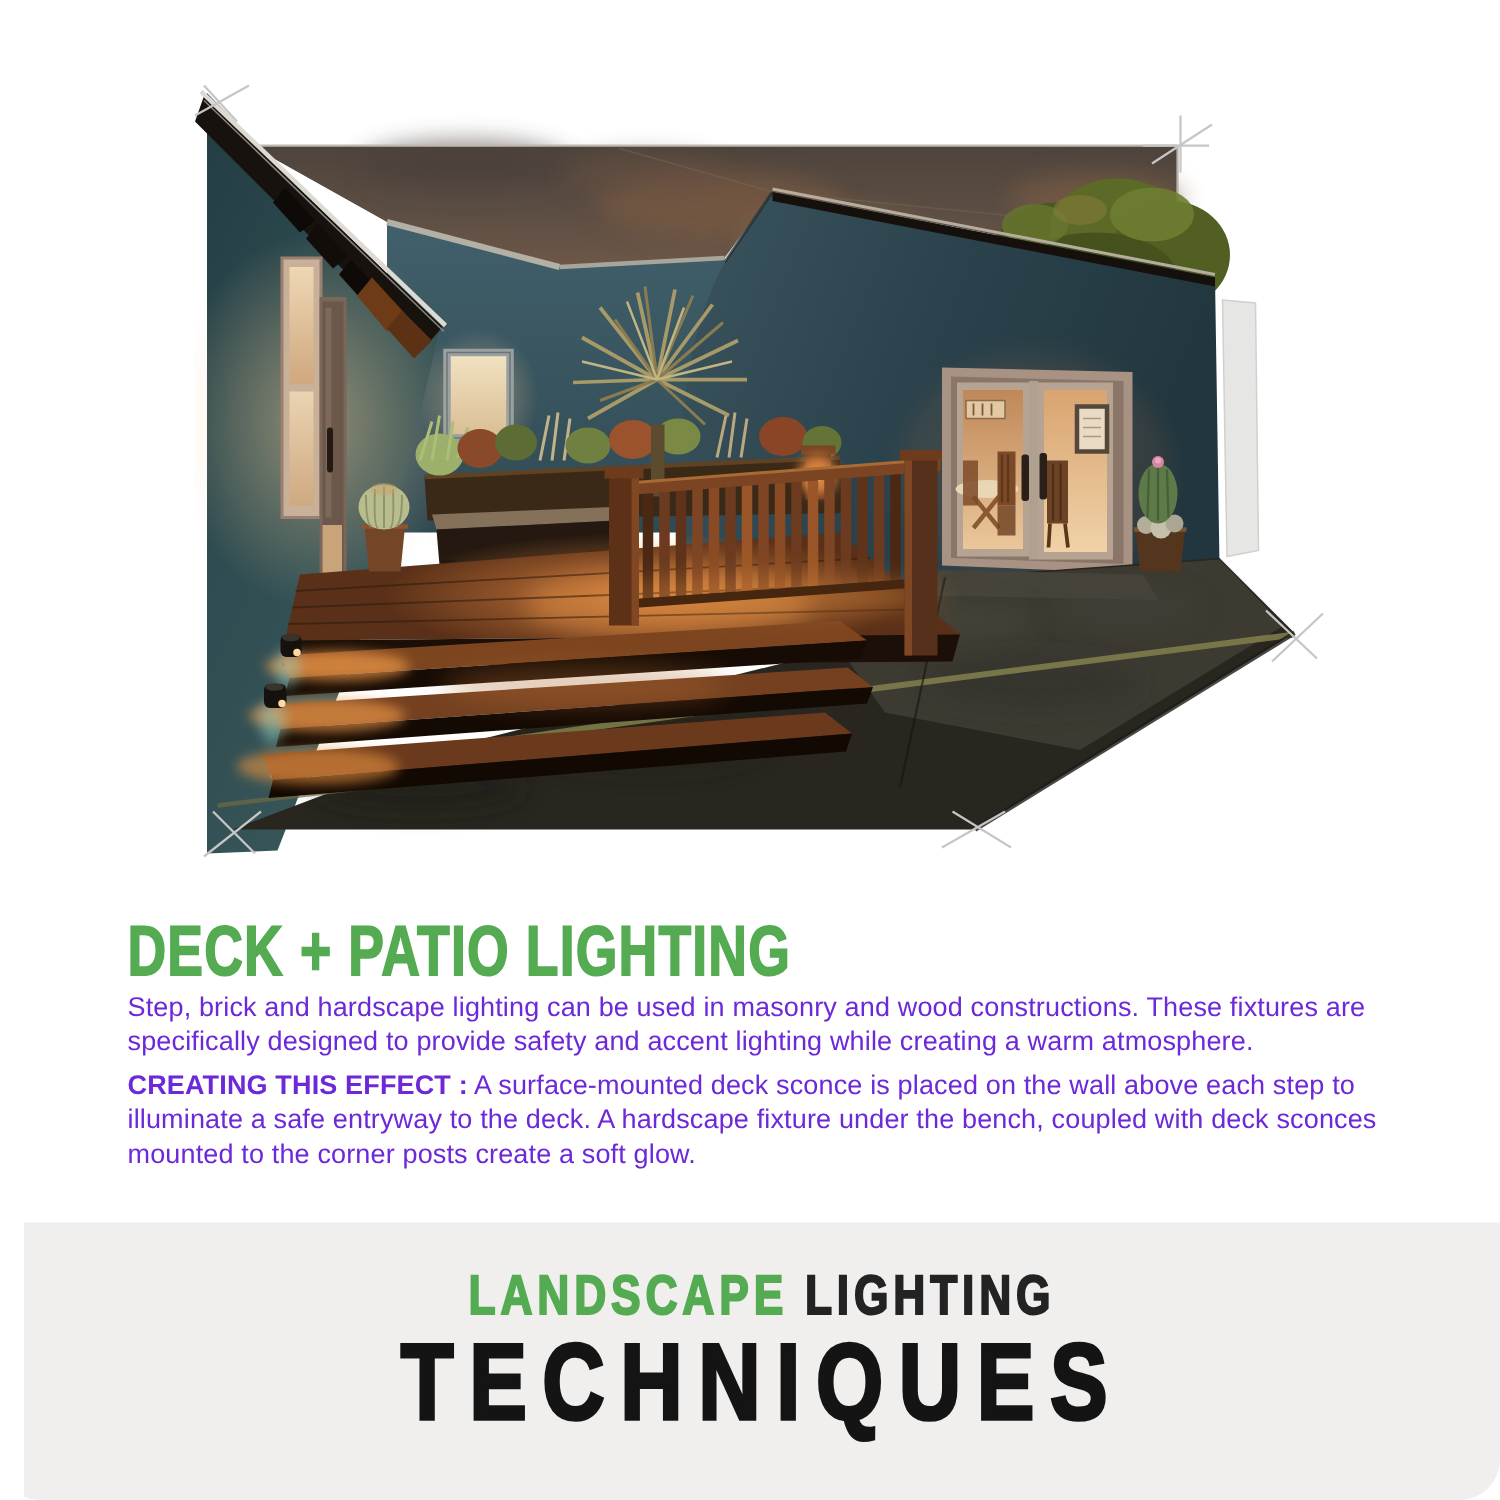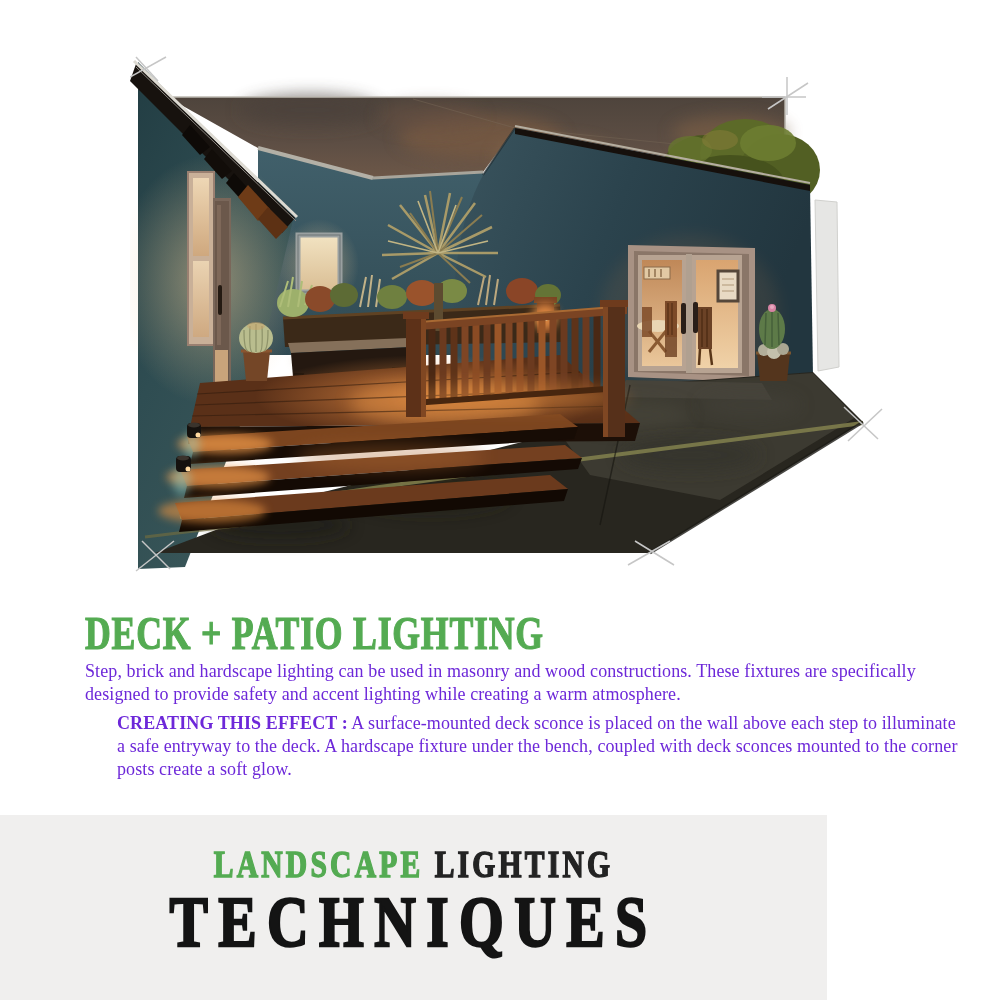--- a/index.html
+++ b/index.html
@@ -1,29 +1,29 @@
 <!DOCTYPE html>
 <html><head>
 <meta charset="utf-8">
 <style>
   html,body{margin:0;padding:0;background:#ffffff;}
   .page{position:relative;width:1000px;height:1000px;background:#ffffff;overflow:hidden;
-        font-family:Liberation Serif, serif;}
+        font-family:Liberation Sans, sans-serif;border-radius:27px;}
   .illustration{position:absolute;left:130px;top:55px;width:760px;height:530px;}
   .illustration svg{display:block;width:100%;height:100%;}
   .heading{position:absolute;left:85px;top:606px;margin:0;color:#54ab52;
            font-size:47px;font-weight:700;letter-spacing:1px;white-space:nowrap;
            transform:scaleX(0.76);transform-origin:left center;
            -webkit-text-stroke:1.2px #54ab52;}
   .para{position:absolute;left:85px;width:848px;margin:0;font-size:18px;line-height:23px;
         color:#6d28d9;letter-spacing:0.1px;}
   .para1{top:660px;}
-  .para2{top:712px;margin-left:32px;}
+  .para2{top:712px;}
   .bold-label{font-weight:700;}
-  .footer{position:absolute;left:0;top:815px;width:827px;height:185px;background:#f0efee;}
+  .footer{position:absolute;left:16px;top:815px;width:984px;height:185px;background:#f0efee;}
   .footer-line1{position:absolute;left:0;top:28px;width:100%;text-align:center;margin:0;
                 font-size:37px;font-weight:700;letter-spacing:4px;white-space:nowrap;
                 transform:scaleX(0.8);-webkit-text-stroke:1.4px currentColor;color:#232323;}
   .footer-line1 .green{color:#54ab52;-webkit-text-stroke:1.4px #54ab52;margin-right:14px;}
   .footer-line1 .dark{color:#232323;}
   .footer-line2{position:absolute;left:0;top:66px;width:100%;text-align:center;margin:0;
                 font-size:72px;font-weight:700;letter-spacing:13px;white-space:nowrap;
                 transform:scaleX(0.8);color:#141414;-webkit-text-stroke:2.4px #141414;}
 </style>
 </head>

